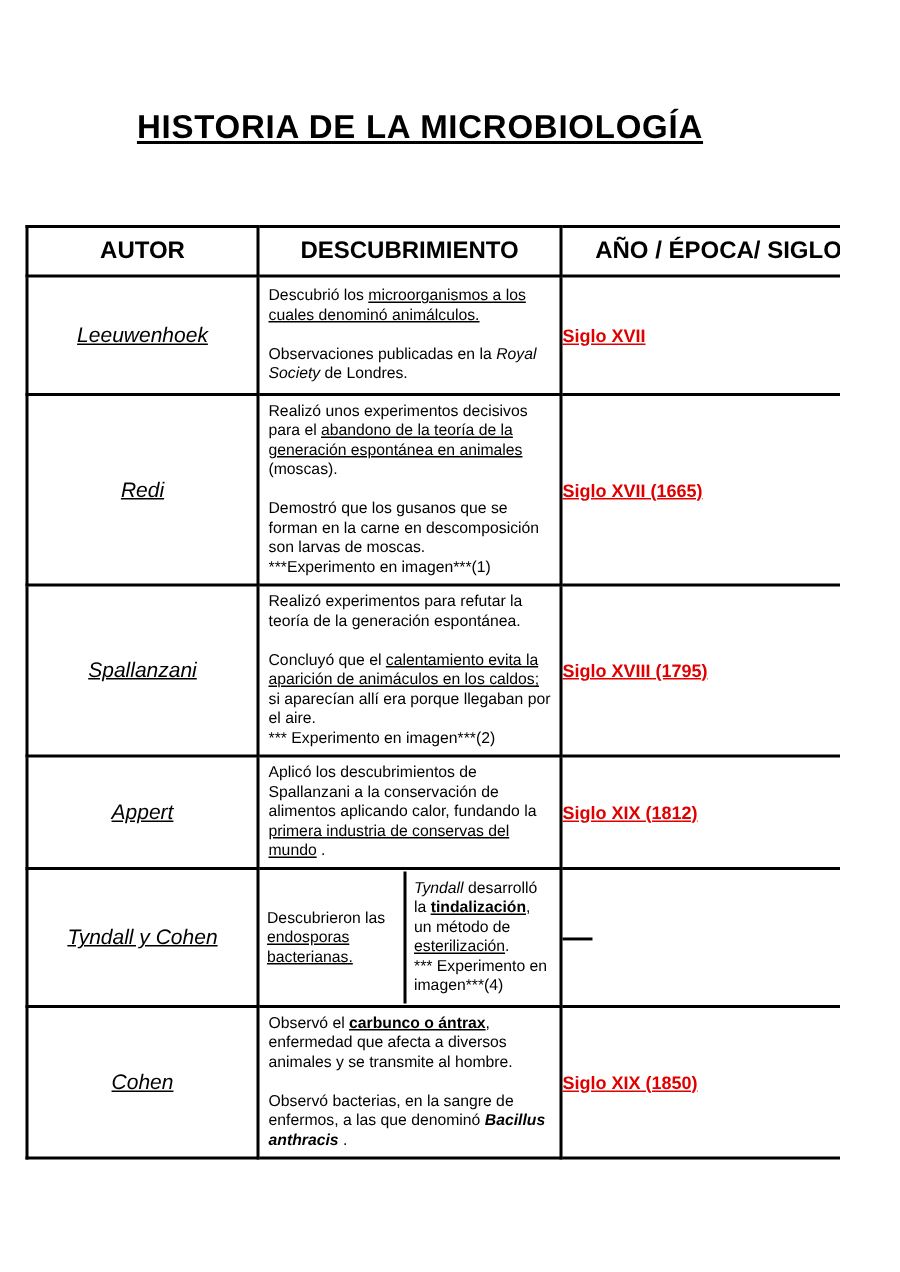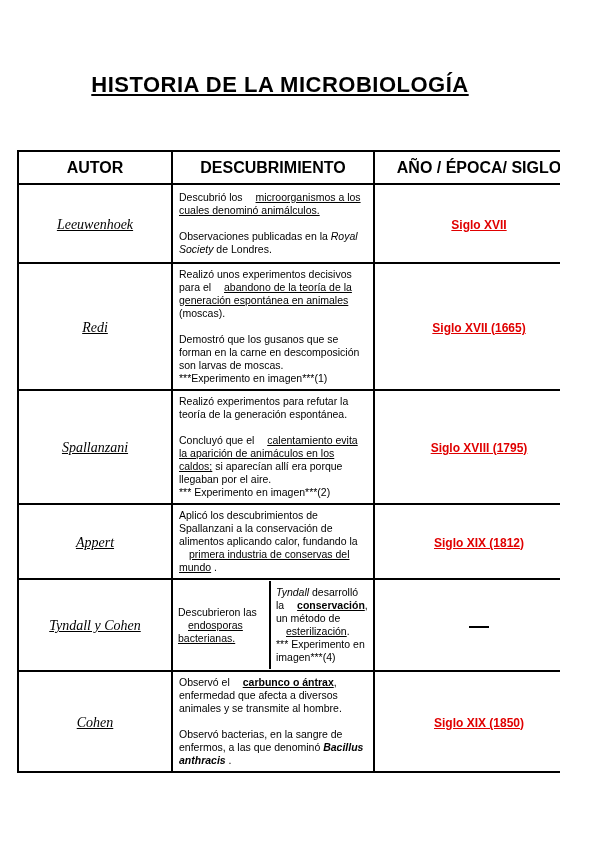--- a/index.html
+++ b/index.html
@@ -55,42 +55,41 @@
   tr.h-r5 { height: 92px; }
   tr.h-r6 { height: 100px; }
   td.autor-cell {
     text-align: center;
     vertical-align: middle;
   }
   .autor-name {
     font-style: italic;
     text-decoration: underline;
     font-size: 14px;
-    font-family: Liberation Serif, serif;
   }
   td.desc-cell {
     font-size: 10.5px;
     line-height: 13px;
     vertical-align: middle;
     padding: 4px 6px;
     text-align: left;
   }
   td.desc-cell p,
   .subcell p {
     margin: 0;
   }
   td.desc-cell p.gap,
   .subcell p.gap {
     margin-top: 13px;
   }
-  .u { text-decoration: underline; margin-left: 10px; }
+  .u { text-decoration: underline; }
   .i { font-style: italic; }
   .b { font-weight: bold; }
   td.ano-cell {
-    text-align: center;
+    text-align: left;
     vertical-align: middle;
   }
   .ano-text {
     color: var(--color-accent-red, #e00000);
     font-weight: bold;
     text-decoration: underline;
     font-size: 12px;
   }
   .ano-dash {
     color: #000;
@@ -202,21 +201,21 @@
       <tr class="h-r5">
         <td class="autor-cell">
           <span class="autor-name">Tyndall y Cohen</span>
         </td>
         <td class="split-cell">
           <div class="split-wrap">
             <div class="subcell left">
                 <p><span>Descubrieron las </span><span class="u">endosporas bacterianas.</span></p>
               </div>
             <div class="subcell right">
-                <p><span class="i">Tyndall</span><span> desarrolló la </span><span class="b u">conservación</span><span>, un método de </span><span class="u">esterilización</span><span>.</span></p>
+                <p><span class="i">Tyndall</span><span> desarrolló la </span><span class="b u">tindalización</span><span>, un método de </span><span class="u">esterilización</span><span>.</span></p>
                 <p><span>*** Experimento en imagen***(4)</span></p>
               </div>
           </div>
         </td>
         <td class="ano-cell">
           <span class="ano-dash">—</span>
         </td>
       </tr>
 
       <tr class="h-r6">

